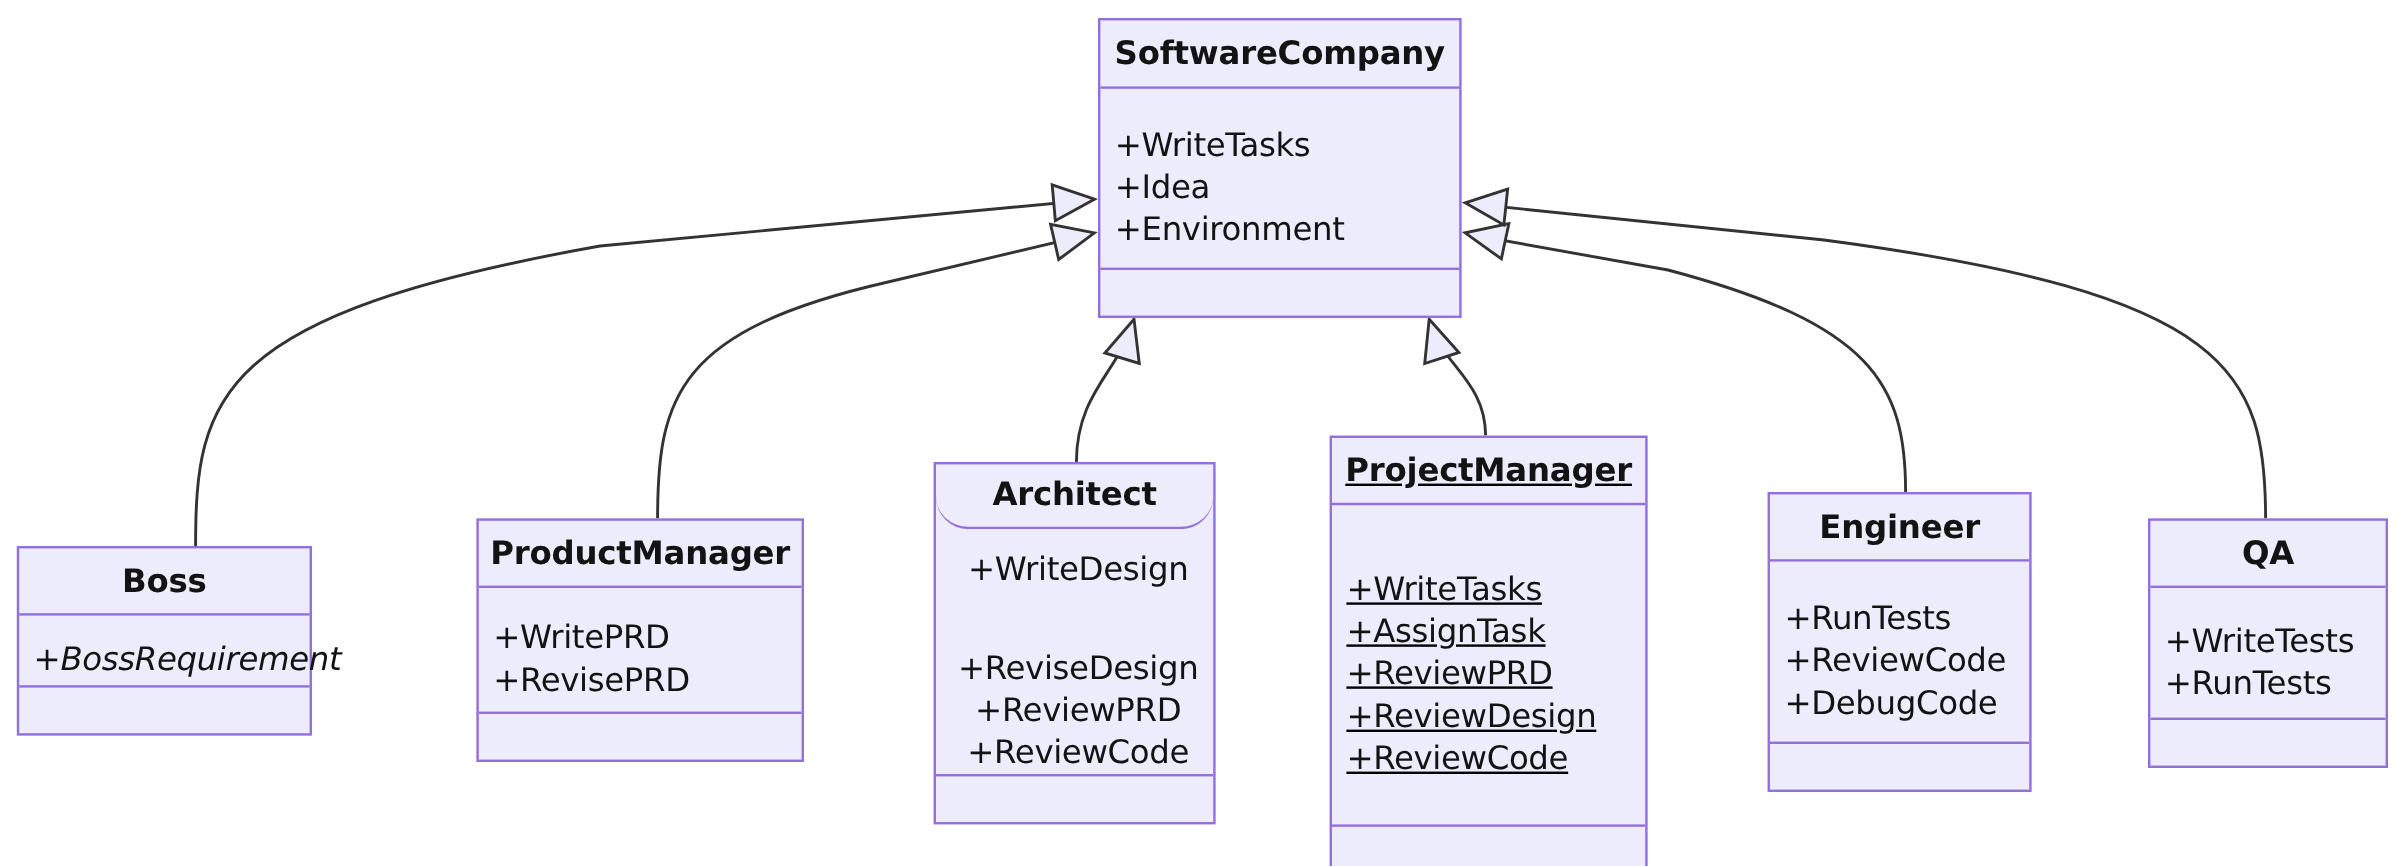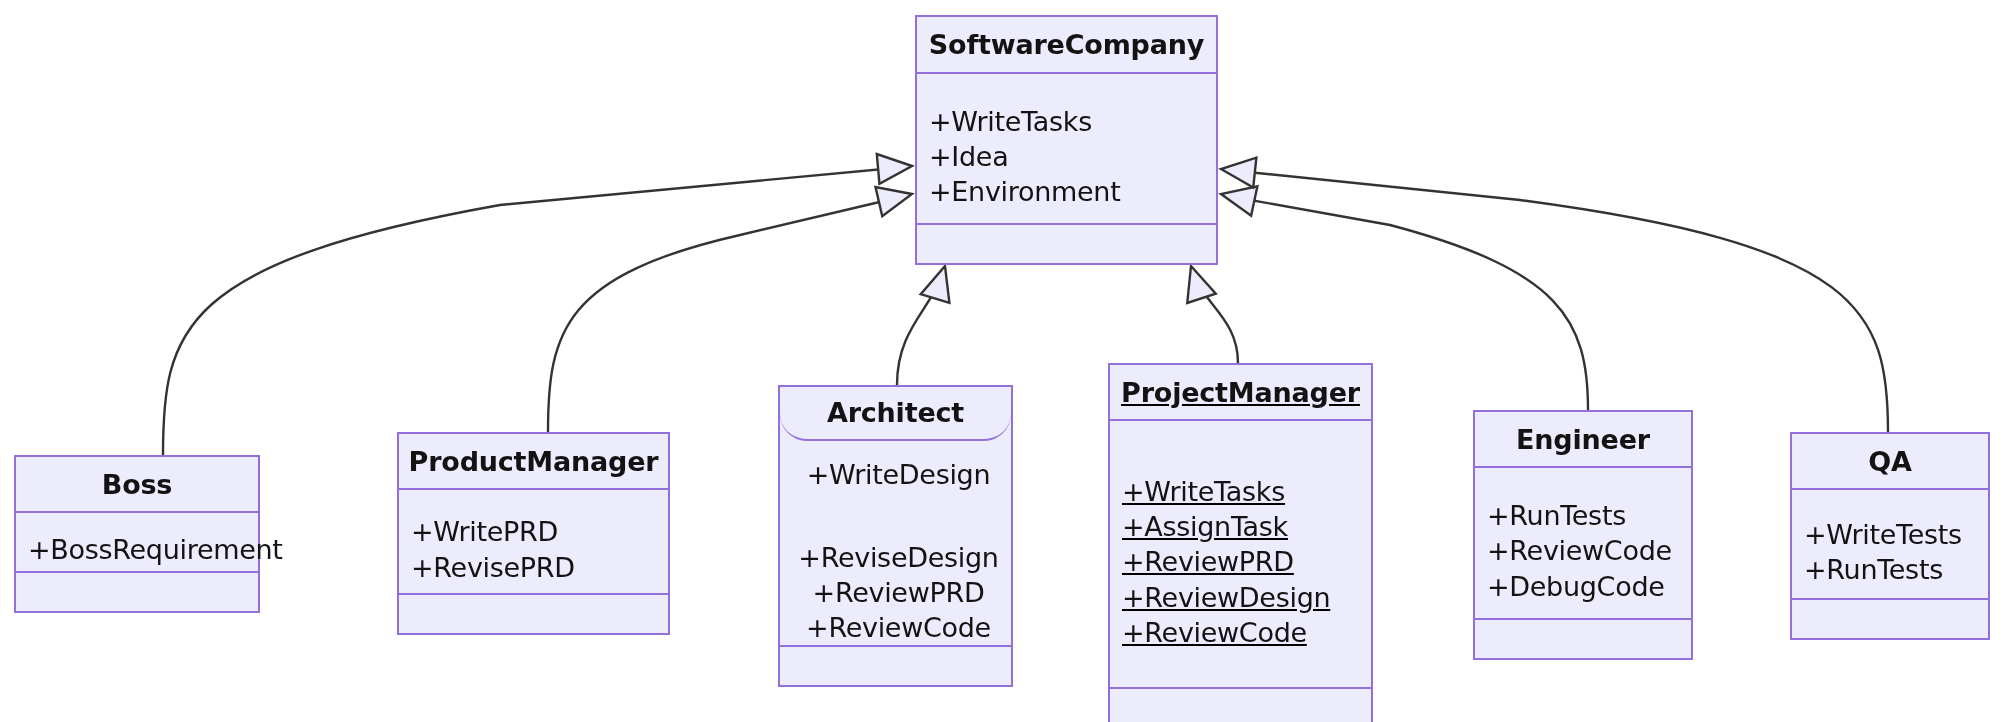--- a/index.html
+++ b/index.html
@@ -110,21 +110,21 @@
         <div class="uml-title" style="height: 57px; border-bottom-color: rgb(147, 112, 219); color: rgb(19, 19, 19);">SoftwareCompany</div>
         <div class="uml-attrs" style="border-bottom-color: rgb(147, 112, 219);">
           <div class="uml-attr" style="color: rgb(19, 19, 19);">+WriteTasks</div>
           <div class="uml-attr" style="color: rgb(19, 19, 19);">+Idea</div>
           <div class="uml-attr" style="color: rgb(19, 19, 19);">+Environment</div>
         </div>
         <div class="uml-methods"></div>
       </div>
       <div class="uml-class" style="left: 14px; top: 455px; width: 246px; height: 158px; background: rgb(236, 236, 252); border-color: rgb(147, 112, 219);">
         <div class="uml-title" style="height: 56px; border-bottom-color: rgb(147, 112, 219); color: rgb(19, 19, 19);">Boss</div>
-        <div class="uml-attrs" style="border-bottom-color: rgb(147, 112, 219);">
+        <div class="uml-attrs" style="border-bottom-color: rgb(147, 112, 219); font-style: italic;">
           <div class="uml-attr" style="color: rgb(19, 19, 19);">+BossRequirement</div>
         </div>
         <div class="uml-methods"></div>
       </div>
       <div class="uml-class" style="left: 397px; top: 432px; width: 273px; height: 203px; background: rgb(236, 236, 252); border-color: rgb(147, 112, 219);">
         <div class="uml-title" style="height: 56px; border-bottom-color: rgb(147, 112, 219); color: rgb(19, 19, 19);">ProductManager</div>
         <div class="uml-attrs" style="border-bottom-color: rgb(147, 112, 219);">
           <div class="uml-attr" style="color: rgb(19, 19, 19);">+WritePRD</div>
           <div class="uml-attr" style="color: rgb(19, 19, 19);">+RevisePRD</div>
         </div>

